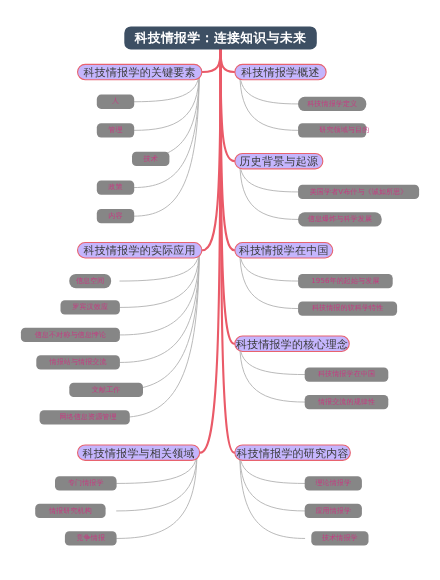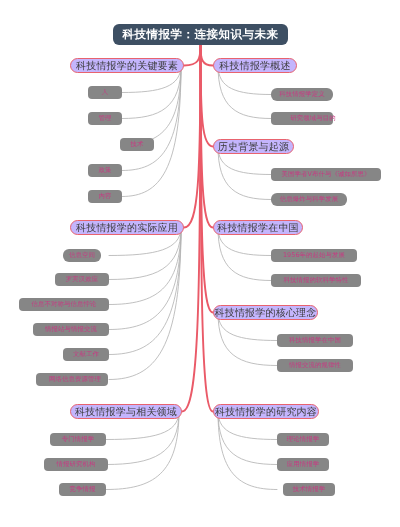--- a/index.html
+++ b/index.html
@@ -127,30 +127,30 @@
       <div class="node leaf" style="left: 271px; top: 88px; width: 62px; border-radius: 6px;">科技情报学定义</div>
       <div class="node leaf" style="left: 271px; top: 112px; width: 62px; padding-left: 28px;">研究领域与目的</div>
       <div class="node branch" style="left: 213px; top: 139px; width: 81px;">历史背景与起源</div>
       <div class="node leaf" style="left: 271px; top: 168px; width: 110px;">美国学者V布什与《诚如所思》</div>
       <div class="node leaf" style="left: 271px; top: 193px; width: 76px; border-radius: 6px;">信息爆炸与科学发展</div>
       <div class="node branch" style="left: 70px; top: 220px; width: 114px;">科技情报学的实际应用</div>
       <div class="node leaf" style="left: 63px; top: 249px; width: 38px; border-radius: 6px;">信息空间</div>
       <div class="node leaf" style="left: 55px; top: 273px; width: 54px;">罗宾汉效应</div>
       <div class="node leaf" style="left: 19px; top: 298px; width: 90px;">信息不对称与信息悖论</div>
       <div class="node leaf" style="left: 33px; top: 323px; width: 76px;">情报站与情报交流</div>
-      <div class="node leaf" style="left: 63px; top: 348px; width: 46px;">文献工作</div>
-      <div class="node leaf" style="left: 36px; top: 373px; width: 72px; padding-left: 12px;">网络信息资源管理</div>
+      <div class="node leaf" style="left: 63px; top: 348px; width: 67px;">文献工作</div>
+      <div class="node leaf" style="left: 36px; top: 373px; width: 82px; padding-left: 12px;">网络信息资源管理</div>
       <div class="node branch" style="left: 213px; top: 220px; width: 90px;">科技情报学在中国</div>
       <div class="node leaf" style="left: 271px; top: 249px; width: 86px;">1956年的起始与发展</div>
       <div class="node leaf" style="left: 271px; top: 274px; width: 90px;">科技情报的软科学特性</div>
       <div class="node branch" style="left: 213px; top: 305px; width: 105px;">科技情报学的核心理念</div>
       <div class="node leaf" style="left: 277px; top: 334px; width: 76px;">科技情报学在中国</div>
       <div class="node leaf" style="left: 277px; top: 359px; width: 76px;">情报交流的规律性</div>
       <div class="node branch" style="left: 70px; top: 404px; width: 112px;">科技情报学与相关领域</div>
       <div class="node leaf" style="left: 50px; top: 433px; width: 56px;">专门情报学</div>
-      <div class="node leaf" style="left: 44px; top: 458px; width: 64px;">情报研究机构</div>
+      <div class="node leaf" style="left: 32px; top: 458px; width: 64px;">情报研究机构</div>
       <div class="node leaf" style="left: 59px; top: 483px; width: 47px;">竞争情报</div>
       <div class="node branch" style="left: 213px; top: 404px; width: 106px;">科技情报学的研究内容</div>
       <div class="node leaf" style="left: 277px; top: 433px; width: 52px;">理论情报学</div>
       <div class="node leaf" style="left: 277px; top: 458px; width: 52px;">应用情报学</div>
       <div class="node leaf" style="left: 283px; top: 483px; width: 52px;">技术情报学</div>
     </div>
 </div>
 
 </body></html>

